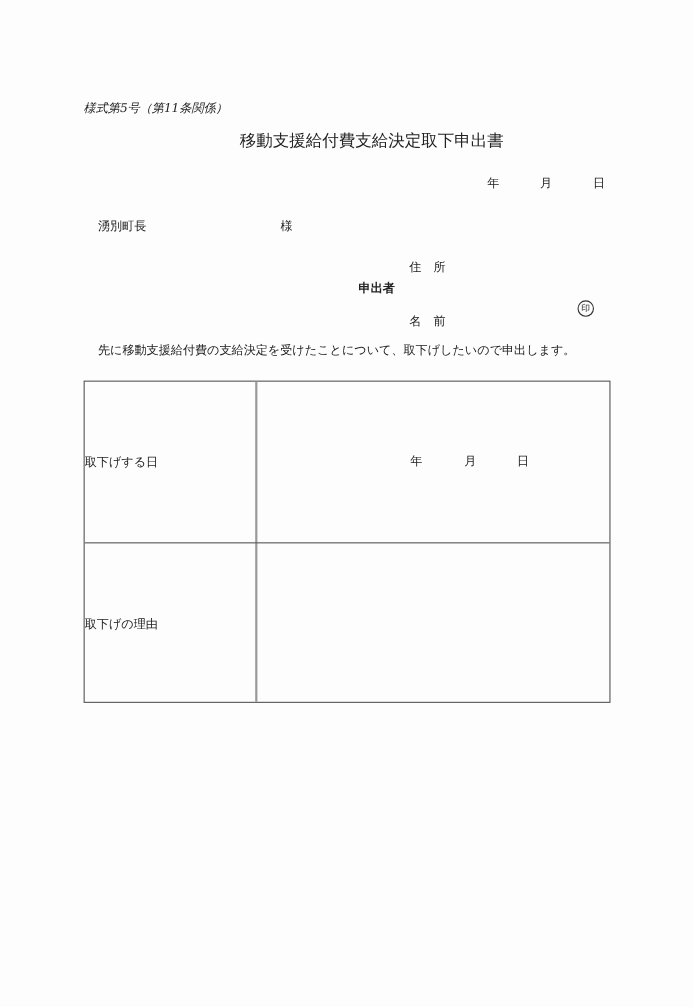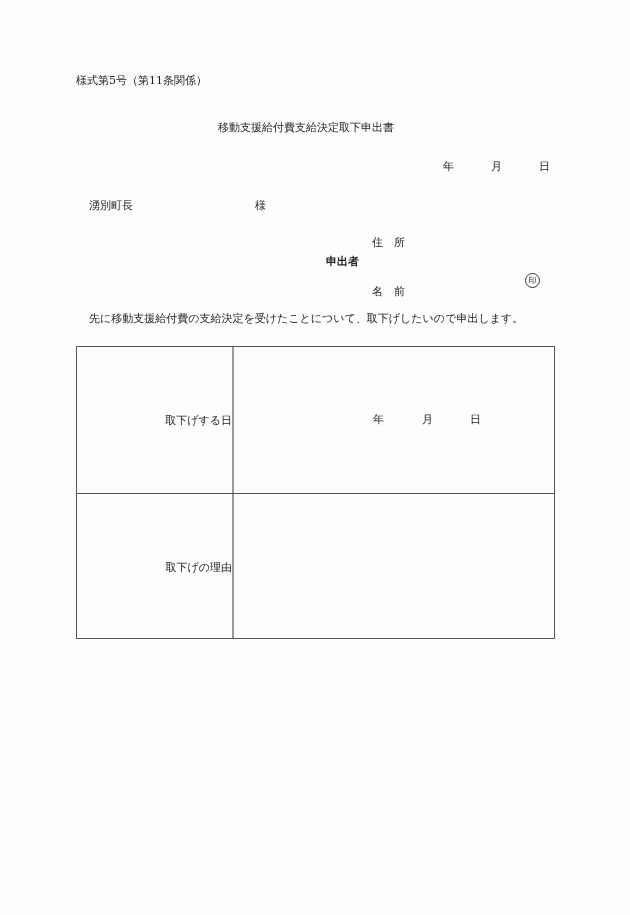--- a/index.html
+++ b/index.html
@@ -6,30 +6,30 @@
   body { width:630px; height:915px; background:#fdfdfd; position:relative; overflow:hidden;
          font-family:"DejaVu Serif","Liberation Serif",serif; color:#222; font-size:11px; }
   .abs { position:absolute; white-space:nowrap; line-height:14px; }
   .table { position:absolute; left:76px; top:346px; width:479px; height:293px;
            border:1px solid #555; box-sizing:border-box; }
   .row { position:absolute; left:0; width:100%; box-sizing:border-box; }
   .row1 { top:0; height:147px; border-bottom:1px solid #555; }
   .row2 { top:147px; height:145px; }
   .vline { position:absolute; left:155px; top:0; bottom:0; width:0; border-left:2px solid #999; }
   .cell-label { position:absolute; left:0; width:155px; top:50%; transform:translateY(-50%);
-                text-align:right; }
+                text-align:left; }
   .seal { display:inline-block; width:13px; height:13px; border:1px solid #333; border-radius:50%;
           font-size:8px; line-height:13px; text-align:center; }
 </style>
 </head>
 <body>
 
-<div class="abs" style="left:76px; top:74px;">様式第5号（第11条関係）</div>
+<div class="abs" style="left:76px; top:92px;font-style:italic;">様式第5号（第11条関係）</div>
 
-<div class="abs" style="left:218px; top:121px; font-size:11px;">移動支援給付費支給決定取下申出書</div>
+<div class="abs" style="left:218px; top:121px; font-size:15px;">移動支援給付費支給決定取下申出書</div>
 
 <div>
   <span class="abs" style="left:443px; top:160px;">年</span>
   <span class="abs" style="left:491px; top:160px;">月</span>
   <span class="abs" style="left:539px; top:160px;">日</span>
 </div>
 
 <div>
   <span class="abs" style="left:89px; top:199px;text-align:right;">湧別町長</span>
   <span class="abs" style="left:255px; top:199px;">様</span>

